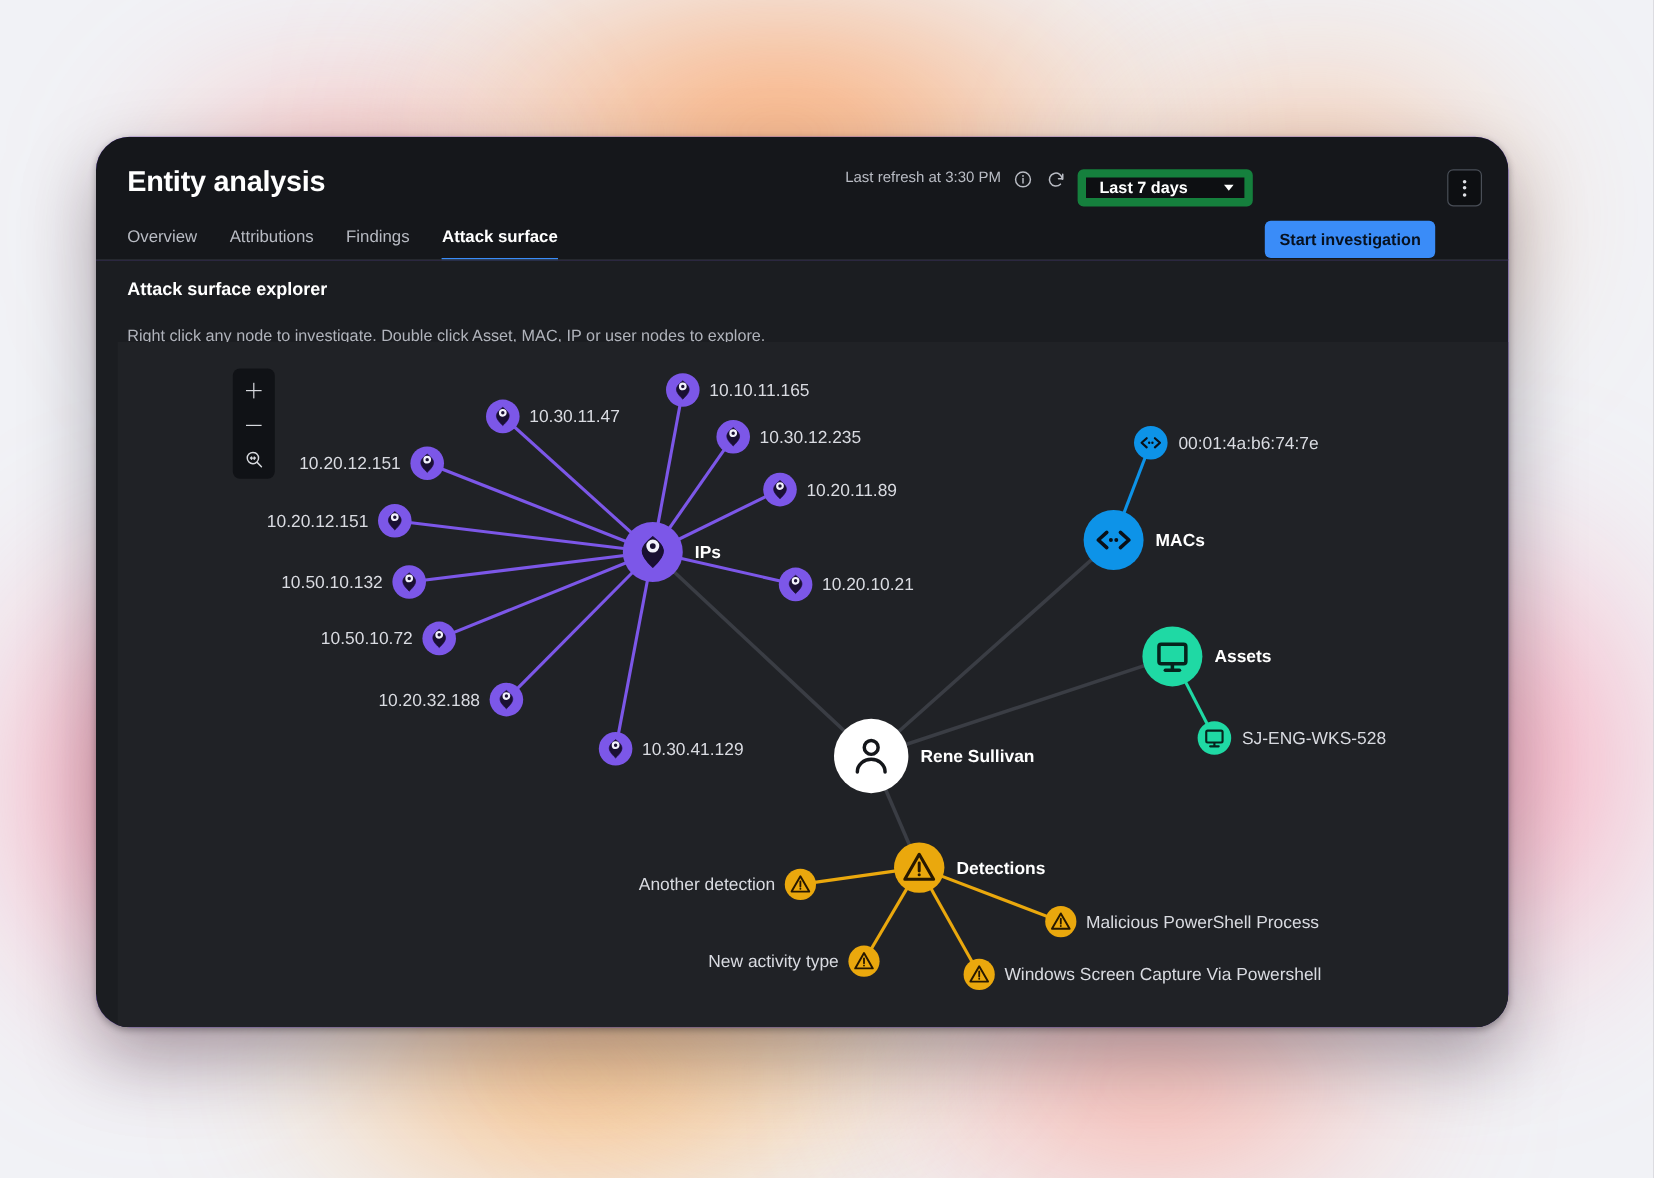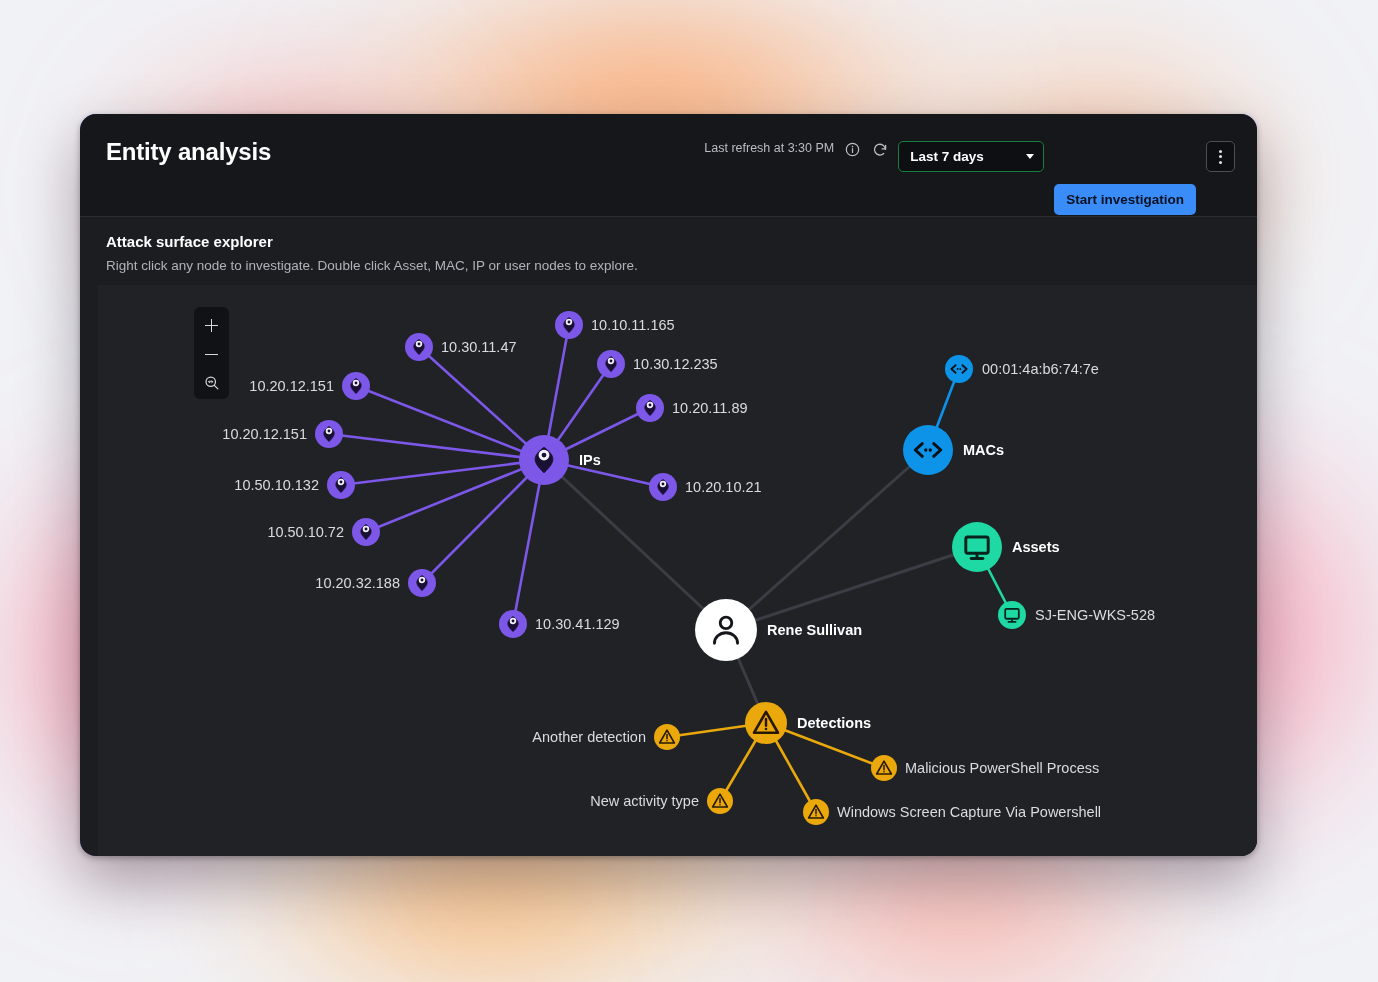--- a/index.html
+++ b/index.html
@@ -17,35 +17,35 @@
   .g3 { left: 880px;  top: 20px;   width: 430px; height: 320px; background: radial-gradient(ellipse at center, rgba(255,150,80,.62), rgba(255,160,90,0) 70%); }
   .g4 { left: -30px;  top: 420px;  width: 340px; height: 470px; background: radial-gradient(ellipse at center, rgba(255,110,140,.80), rgba(255,110,140,0) 70%); }
   .g5 { left: 1080px; top: 400px;  width: 330px; height: 470px; background: radial-gradient(ellipse at center, rgba(255,120,150,.72), rgba(255,120,150,0) 70%); }
   .g6 { left: 200px;  top: 770px;  width: 560px; height: 250px; background: radial-gradient(ellipse at center, rgba(255,160,60,.80), rgba(255,170,70,0) 70%); }
   .g7 { left: 700px;  top: 790px;  width: 520px; height: 230px; background: radial-gradient(ellipse at center, rgba(255,130,110,.72), rgba(255,130,110,0) 70%); }
   .g8 { left: 430px;  top: 700px;  width: 420px; height: 250px; background: radial-gradient(ellipse at center, rgba(255,190,110,.55), rgba(255,190,110,0) 70%); }
 
   
   #window {
     position: absolute; left: 80px; top: 114px; width: 1177px; height: 742px;
-    background: #8b5cf6; border-radius: 16px; overflow: hidden;
+    background: #8b5cf6; border-radius: 28px; overflow: hidden;
     box-shadow: 0 26px 60px rgba(20,12,30,.34), 0 2px 6px rgba(0,0,0,.3);
     color: #e9eaee;
   }
 
   
   .hdr { position: relative; height: 103px; background: #15171b; }
   .title { position: absolute; left: 26px; top: 24px; font-size: 24px; font-weight: bold; letter-spacing: -.2px; color: #fff; }
 
   .hdr-right { position: absolute; right: 22px; top: 27px; display: flex; gap: 10px; }
   .refresh-txt { font-size: 12.5px; color: #b9bcc4; white-space: nowrap; }
   .icon-btn { width: 17px; height: 17px; display: flex; align-items:center; justify-content:center; color:#b9bcc4; }
   .icon-btn svg { display:block; }
   .select {
-    height: 31px; min-width: 146px; background: #0d0f12; border: 1px solid #15803d; border-radius: 5px;
+    height: 31px; min-width: 146px; background: #0d0f12; border: 7px solid #15803d; border-radius: 5px;
     display: flex; align-items: center; justify-content: space-between; padding: 0 9px 0 11px; gap: 12px;
     font-size: 13.5px; font-weight: bold; color: #fff;
   }
   .caret { width:0; height:0; border-left:4.5px solid transparent; border-right:4.5px solid transparent; border-top:5px solid #ffffff; }
   .primary-btn {
     height: 31px; background: #3a8cf8; border-radius: 5px; color: #07111f;
     font-size: 13.5px; font-weight: bold; display:flex; align-items:center; padding: 0 12px; white-space: nowrap; margin-top: 43px;
   }
   .kebab {
     width: 29px; height: 31px; border: 1px solid #4a4f58; border-radius: 5px; background: #0d0f12;
@@ -55,21 +55,21 @@
 
   
   .tabs { position: absolute; left: 26px; bottom: 0; display: flex; gap: 27px; }
   .tab { font-size: 14px; color: #b8bbc3; padding-bottom: 10px; border-bottom: 2.5px solid transparent; }
   .tab.active { color: #fff; font-weight: bold; border-bottom-color: #3a8cf8; }
   .hdr-rule { position:absolute; left:0; right:0; bottom:0; height:1px; background:#2a2d33; }
 
   
   .panel { position: relative; height: 639px; background: #1b1d21; padding-left: 32px; }
   .panel-title { position:absolute; left: 26px; top: 16px; font-size: 15px; font-weight: bold; color: #fff; }
-  .panel-sub { position:absolute; left: 26px; top: 41px; font-size: 13.5px; color: #b0b3bb; }
+  .panel-sub { position:absolute; left: 26px; top: 55px; font-size: 13.5px; color: #b0b3bb; text-decoration: underline; }
 
   
   .canvas { position: absolute; left: 18px; top: 68px; right: 0; bottom: 0; background: #202226; overflow: hidden; text-decoration: underline; }
 
   
   .zoomctl {
     position: absolute; left: 0px; top: 0px; width: 35px; border-radius: 6px; background: #101216;
     display: flex; flex-direction: column; align-items: center; padding: 6px 0 4px; gap: 5px;
   }
   .zoomctl .zi { width: 35px; height: 24px; display:flex; align-items:center; justify-content:center; color:#d7d9de; }
@@ -130,20 +130,26 @@
           <span>Start investigation</span>
         </div>
 
         <div class="kebab">
           <i></i>
             <i></i>
             <i></i>
         </div>
       </div>
 
+      <div class="tabs">
+        <div class="tab">Overview</div>
+        <div class="tab">Attributions</div>
+        <div class="tab">Findings</div>
+        <div class="tab active">Attack surface</div>
+      </div>
       <div class="hdr-rule"></div>
     </div>
 
     <div class="panel">
       <div class="panel-title">Attack surface explorer</div>
       <div class="panel-sub">Right click any node to investigate. Double click Asset, MAC, IP or user nodes to explore.</div>
 
       <div class="canvas">
 
         <svg class="graph" id="graph-svg" viewBox="0 0 1159 571">

